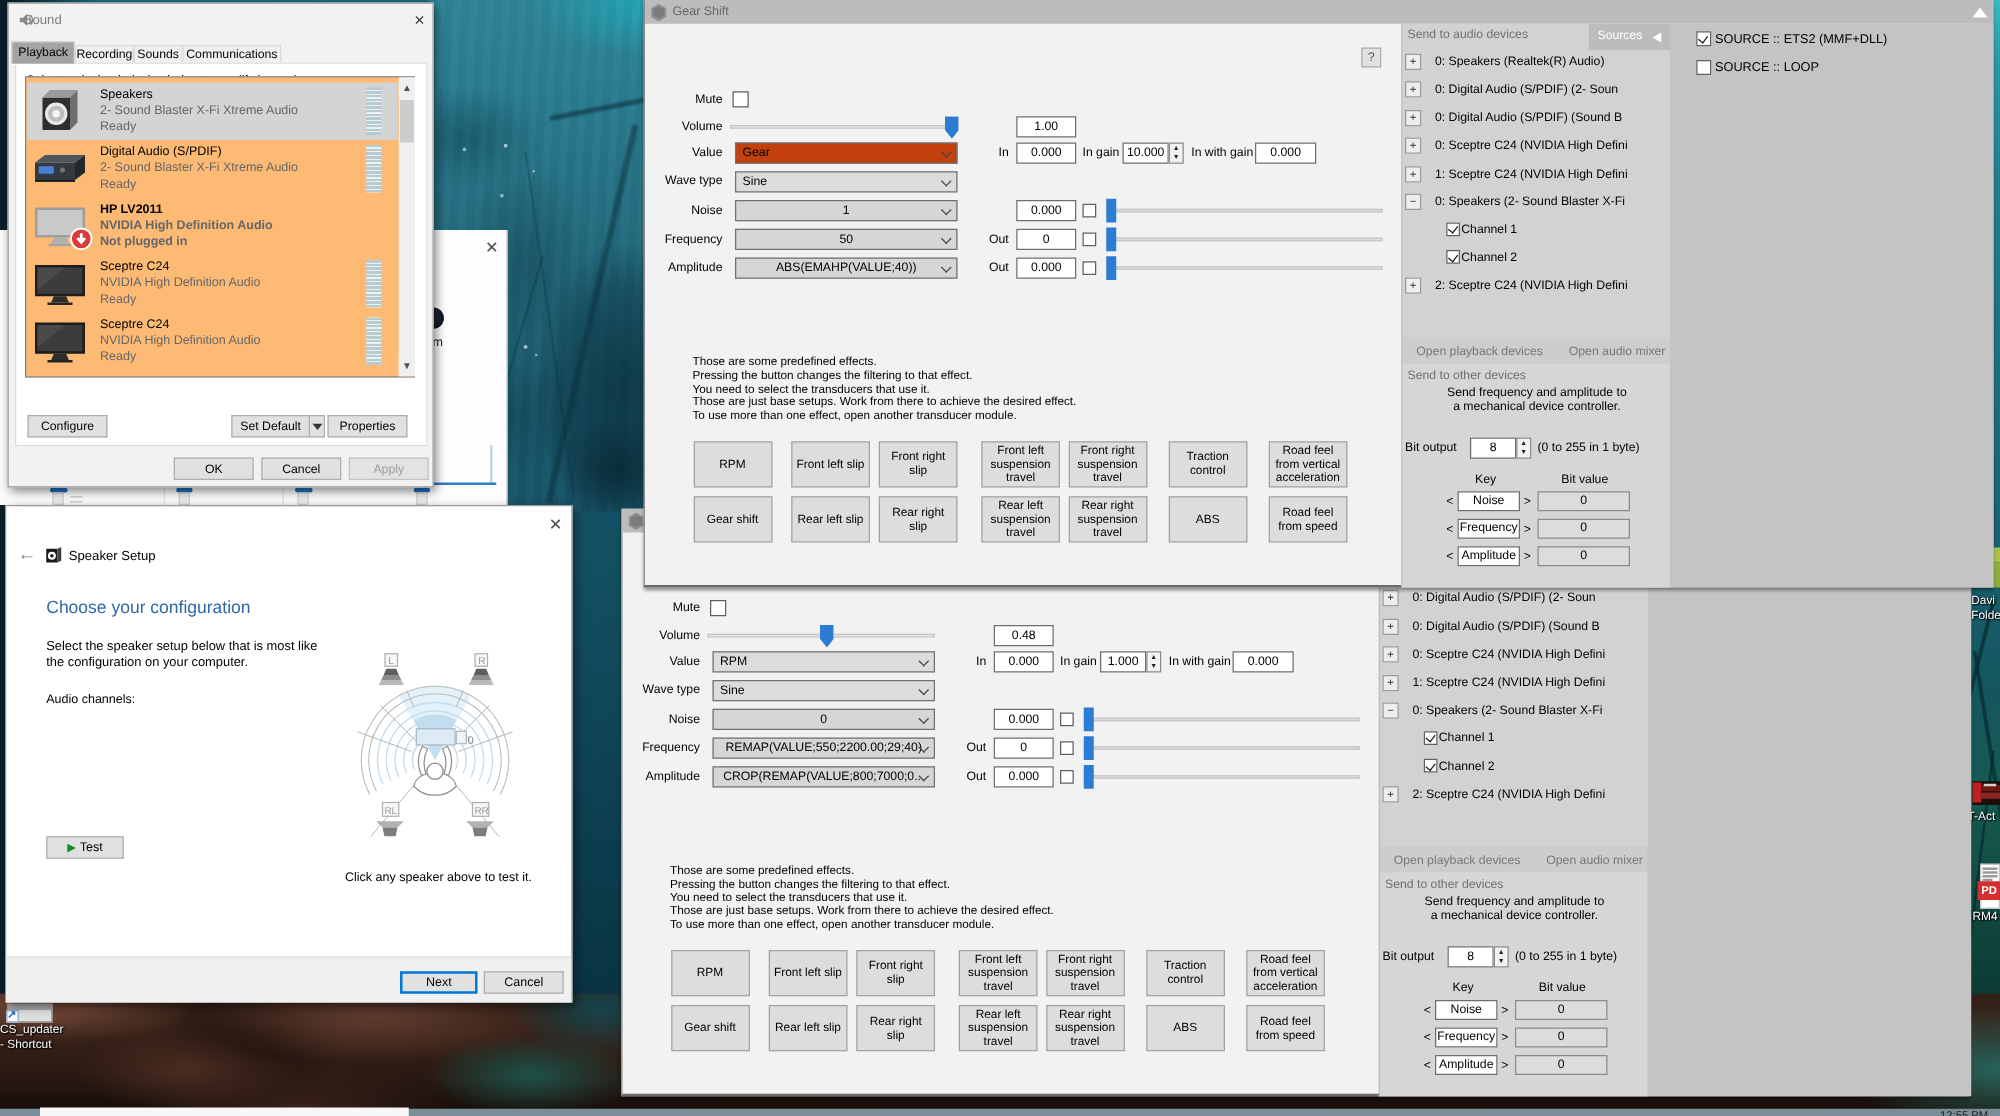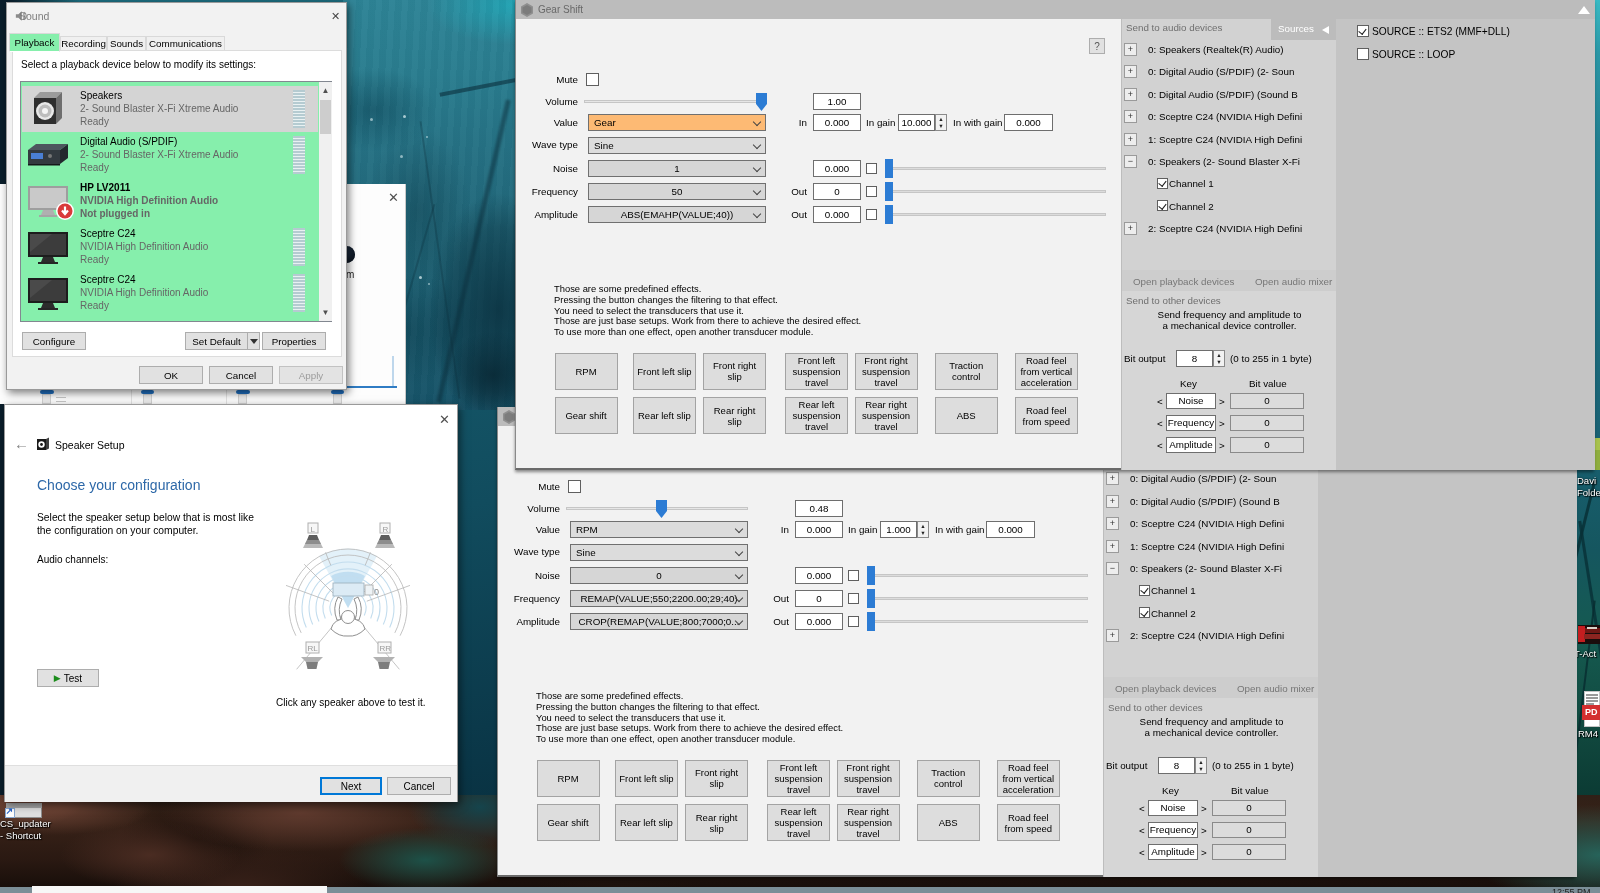--- a/index.html
+++ b/index.html
@@ -59,21 +59,21 @@
 .srcpanel{position:absolute;left:820px;top:19px;width:259px;background:#c4c4c4}
 .phead{position:absolute;left:4px;top:3px;font-size:9.8px;color:#6f6f6f}
 .pbtn{position:absolute;left:2px;width:13px;height:13px;background:#ededed;border:1px solid #9a9a9a;font-size:9px;line-height:11px;text-align:center;color:#333}
 .pitem{position:absolute;left:26px;font-size:9.8px;color:#000;white-space:nowrap}
 .plink{position:absolute;font-size:9.8px;color:#767676;white-space:nowrap}
 .gridbtn{position:absolute;width:63px;height:37px;background:#dddddd;border:1px solid #a3a3a3;font-size:9.5px;line-height:11px;color:#000;display:flex;align-items:center;justify-content:center;text-align:center}
 
 #snd{position:absolute;left:6px;top:2px;width:341px;height:388px;background:#f2f2f2;border:1px solid #9a9a9a;box-shadow:2px 3px 8px rgba(0,0,0,.5)}
 .tab{position:absolute;background:#f0f0f0;border:1px solid #d9d9d9;font-size:9.8px;color:#000;text-align:center}
 #sndpage{position:absolute;left:5px;top:47px;width:330px;height:307px;background:#fff;border:1px solid #dcdcdc}
-#sndlist{position:absolute;left:13px;top:78px;width:312px;height:241px;background:#86efac;border:1px solid #828790}
+#sndlist{position:absolute;left:13px;top:58px;width:312px;height:241px;background:#fdba74;border:1px solid #828790}
 .sitem{position:absolute;left:1px;width:296px;height:46px}
 .sname{position:absolute;left:58px;top:4px;font-size:10px;color:#000}
 .sdesc{position:absolute;left:58px;top:17px;font-size:10px;color:#666}
 .sstat{position:absolute;left:58px;top:30px;font-size:10px;color:#666}
 .meter{position:absolute;left:271px;top:4px;width:12px;height:38px;background:repeating-linear-gradient(180deg,#b5cbd1 0 2px,#e9f1f2 2px 3px)}
 
 #spk{position:absolute;left:4px;top:404px;width:454px;height:398px;background:#fff;border:1px solid #9a9a9a;box-shadow:2px 3px 8px rgba(0,0,0,.5)}
 #spk .foot{position:absolute;left:0;top:360px;width:100%;height:37px;background:#f0f0f0;border-top:1px solid #dfdfdf}
 .xbtn{position:absolute;font-size:13px;color:#4f4f4f;font-weight:400}
 </style></head><body>
@@ -330,21 +330,21 @@
     <div class="lab" style="left:-38px;top:74px;width:100px">Mute</div>
     <div class="lab" style="left:-38px;top:96px;width:100px">Volume</div>
     <div class="lab" style="left:-38px;top:117px;width:100px">Value</div>
     <div class="lab" style="left:-38px;top:139px;width:100px">Wave type</div>
     <div class="lab" style="left:-38px;top:163px;width:100px">Noise</div>
     <div class="lab" style="left:-38px;top:186px;width:100px">Frequency</div>
     <div class="lab" style="left:-38px;top:209px;width:100px">Amplitude</div>
     <div class="chk" style="left:70px;top:73px;width:13px;height:13px"></div>
     <div class="track" style="left:68px;top:100px;width:182px;background:#e6e6e6"></div>
     <div class="abs" style="left:240px;top:93px;width:11px;height:18px;background:#2c7cd4;clip-path:polygon(0 0,100% 0,100% 61%,50% 100%,0 61%)"></div>
-    <div class="combo" style="left:72px;top:114px;width:178px;height:17px;background:#fdba74;justify-content:flex-start;padding:0 0 0 5px">
+    <div class="combo" style="left:72px;top:114px;width:178px;height:17px;background:#c2410c;justify-content:flex-start;padding:0 0 0 5px">
       <span>Gear</span>
       <div class="cv" style="left:165px;top:4px"></div>
     </div>
     <div class="combo" style="left:72px;top:137px;width:178px;height:17px;background:#dcdcdc;justify-content:flex-start;padding:0 0 0 5px">
       <span>Sine</span>
       <div class="cv" style="left:165px;top:4px"></div>
     </div>
     <div class="combo" style="left:72px;top:160px;width:178px;height:17px;background:#d6d6d6;justify-content:center;padding:0">
       <span>1</span>
       <div class="cv" style="left:165px;top:4px"></div>
@@ -484,21 +484,21 @@
     <div class="abs" style="left:1062px;top:6px;width:0;height:0;border-left:6.5px solid transparent;border-right:6.5px solid transparent;border-bottom:8.5px solid #fff"></div>
   </div>
 <div id="snd">
     <svg class="abs" style="left:8px;top:7px" width="12" height="12" viewBox="0 0 14 14">
 <polygon points="1,5 4,5 8,1.5 8,12.5 4,9 1,9" fill="#8b8b8b"></polygon>
 <path d="M9.5 4 A4 4 0 0 1 9.5 10" stroke="#8b8b8b" fill="none" stroke-width="1.2"></path>
 <path d="M11 2.5 A6 6 0 0 1 11 11.5" stroke="#8b8b8b" fill="none" stroke-width="1.2"></path>
     </svg>
     <div class="abs" style="left:12px;top:7px;font-size:10.5px;color:#7e7e7e">Sound</div>
     <div class="xbtn" style="left:324px;top:7px;color:#444;font-size:11px">✕</div>
-    <div class="tab" style="left:2px;top:30px;width:51px;height:19px;background:#86efac;border-bottom-color:#fff;line-height:17px;z-index:2">Playback</div>
+    <div class="tab" style="left:2px;top:30px;width:51px;height:19px;background:#a3a3a3;border-bottom-color:#fff;line-height:17px;z-index:2">Playback</div>
     <div class="tab" style="left:53px;top:33px;width:47px;height:16px;line-height:14px">Recording</div>
     <div class="tab" style="left:100px;top:33px;width:39px;height:16px;line-height:14px">Sounds</div>
     <div class="tab" style="left:139px;top:33px;width:79px;height:16px;line-height:14px">Communications</div>
     <div id="sndpage"></div>
     <div class="ltxt" style="left:14px;top:56px;font-size:10px">Select a playback device below to modify its settings:</div>
     <div id="sndlist">
       <div class="sitem" style="top:4px;background:#d4d4d4;">
         <svg class="abs" style="left:8px;top:4px" width="36" height="38" viewBox="0 0 36 38">
 <polygon points="4,8 26,8 26,34 4,34" fill="#2e2e2e"></polygon>
 <polygon points="4,8 10,2 32,2 26,8" fill="#9b9b9b"></polygon>

